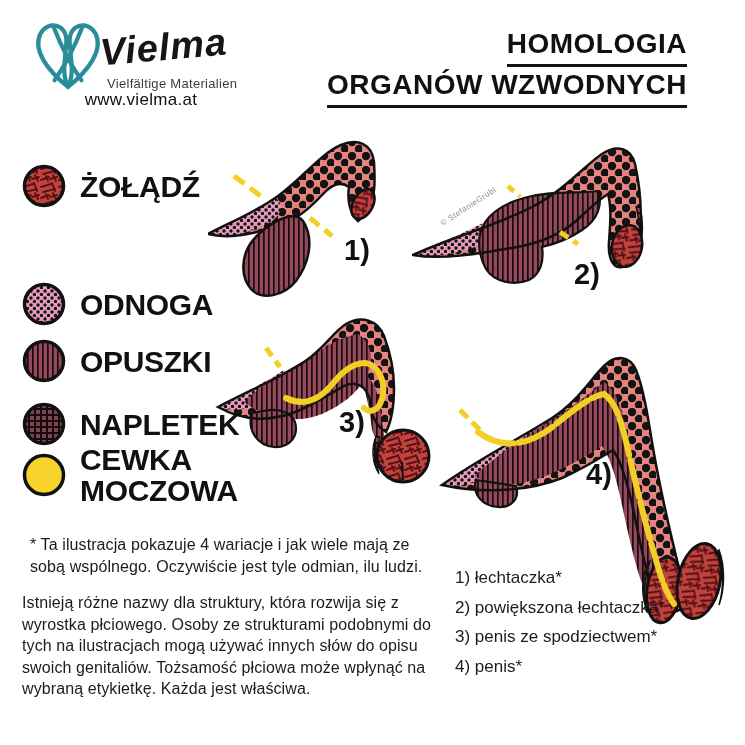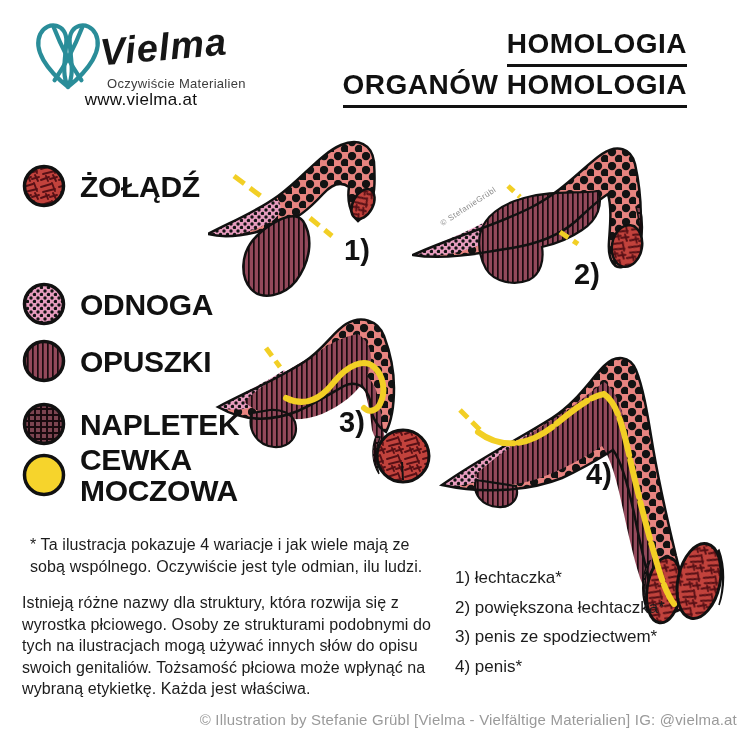--- a/index.html
+++ b/index.html
@@ -73,26 +73,26 @@
 
   <svg class="abs" style="left:26px;top:12px" width="84" height="86" viewBox="0 0 100 100">
     <g fill="none" stroke="#2a8d99" stroke-width="5" stroke-linecap="round">
       <path d="M50,88 C25,68 8,44 17,25 C26,8 49,13 48,34 C47,55 42,72 50,88"></path>
       <path d="M50,88 C75,68 92,44 83,25 C74,8 51,13 52,34 C53,55 58,72 50,88"></path>
       <path d="M33,17 C42,40 52,60 66,80"></path>
       <path d="M67,17 C58,40 48,60 34,80"></path>
     </g>
   </svg>
   <div class="abs brand" style="left:100px;top:26px">Vielma</div>
-  <div class="abs tagline" style="left:107px;top:76px">Oczywiście Materialien</div>
+  <div class="abs tagline" style="left:107px;top:76px">Vielfältige Materialien</div>
   <div class="abs site-url" style="left:56px;top:90px">www.vielma.at</div>
 
   <div class="abs title-block">
     <span class="title-line">HOMOLOGIA</span><br>
-    <span class="title-line">ORGANÓW HOMOLOGIA</span>
+    <span class="title-line">ORGANÓW WZWODNYCH</span>
   </div>
 
   <div class="abs legend-row" style="top:164px">
     <svg width="44" height="44">
       <circle cx="22" cy="22" r="19.5" fill="url(#p-zoladz)" stroke="#111" stroke-width="3.5"></circle>
       </svg>
     <div class="legend-label">ŻOŁĄDŹ</div>
   </div>
   <div class="abs legend-row" style="top:282px">
     <svg width="44" height="44">
@@ -177,15 +177,14 @@
   <div class="abs para" style="left:30px;top:534px;width:412px">* Ta ilustracja pokazuje 4 wariacje i jak wiele mają ze sobą wspólnego. Oczywiście jest tyle odmian, ilu ludzi.</div>
   <div class="abs para" style="left:22px;top:592px;width:428px">Istnieją różne nazwy dla struktury, która rozwija się z wyrostka płciowego. Osoby ze strukturami podobnymi do tych na ilustracjach mogą używać innych słów do opisu swoich genitaliów. Tożsamość płciowa może wpłynąć na wybraną etykietkę. Każda jest właściwa.</div>
 
   <div class="abs" style="left:455px;top:563px">
     <div class="variant-item">1) łechtaczka*</div>
     <div class="variant-item">2) powiększona łechtaczka*</div>
     <div class="variant-item">3) penis ze spodziectwem*</div>
     <div class="variant-item">4) penis*</div>
   </div>
 
-  <div class="abs footer" style="left:135px;top:711px;width:602px">© Illustration by Stefanie Grübl [Vielma - Vielfältige Materialien] IG: @vielma.at</div>
 
 </div>
 
 </body></html>

